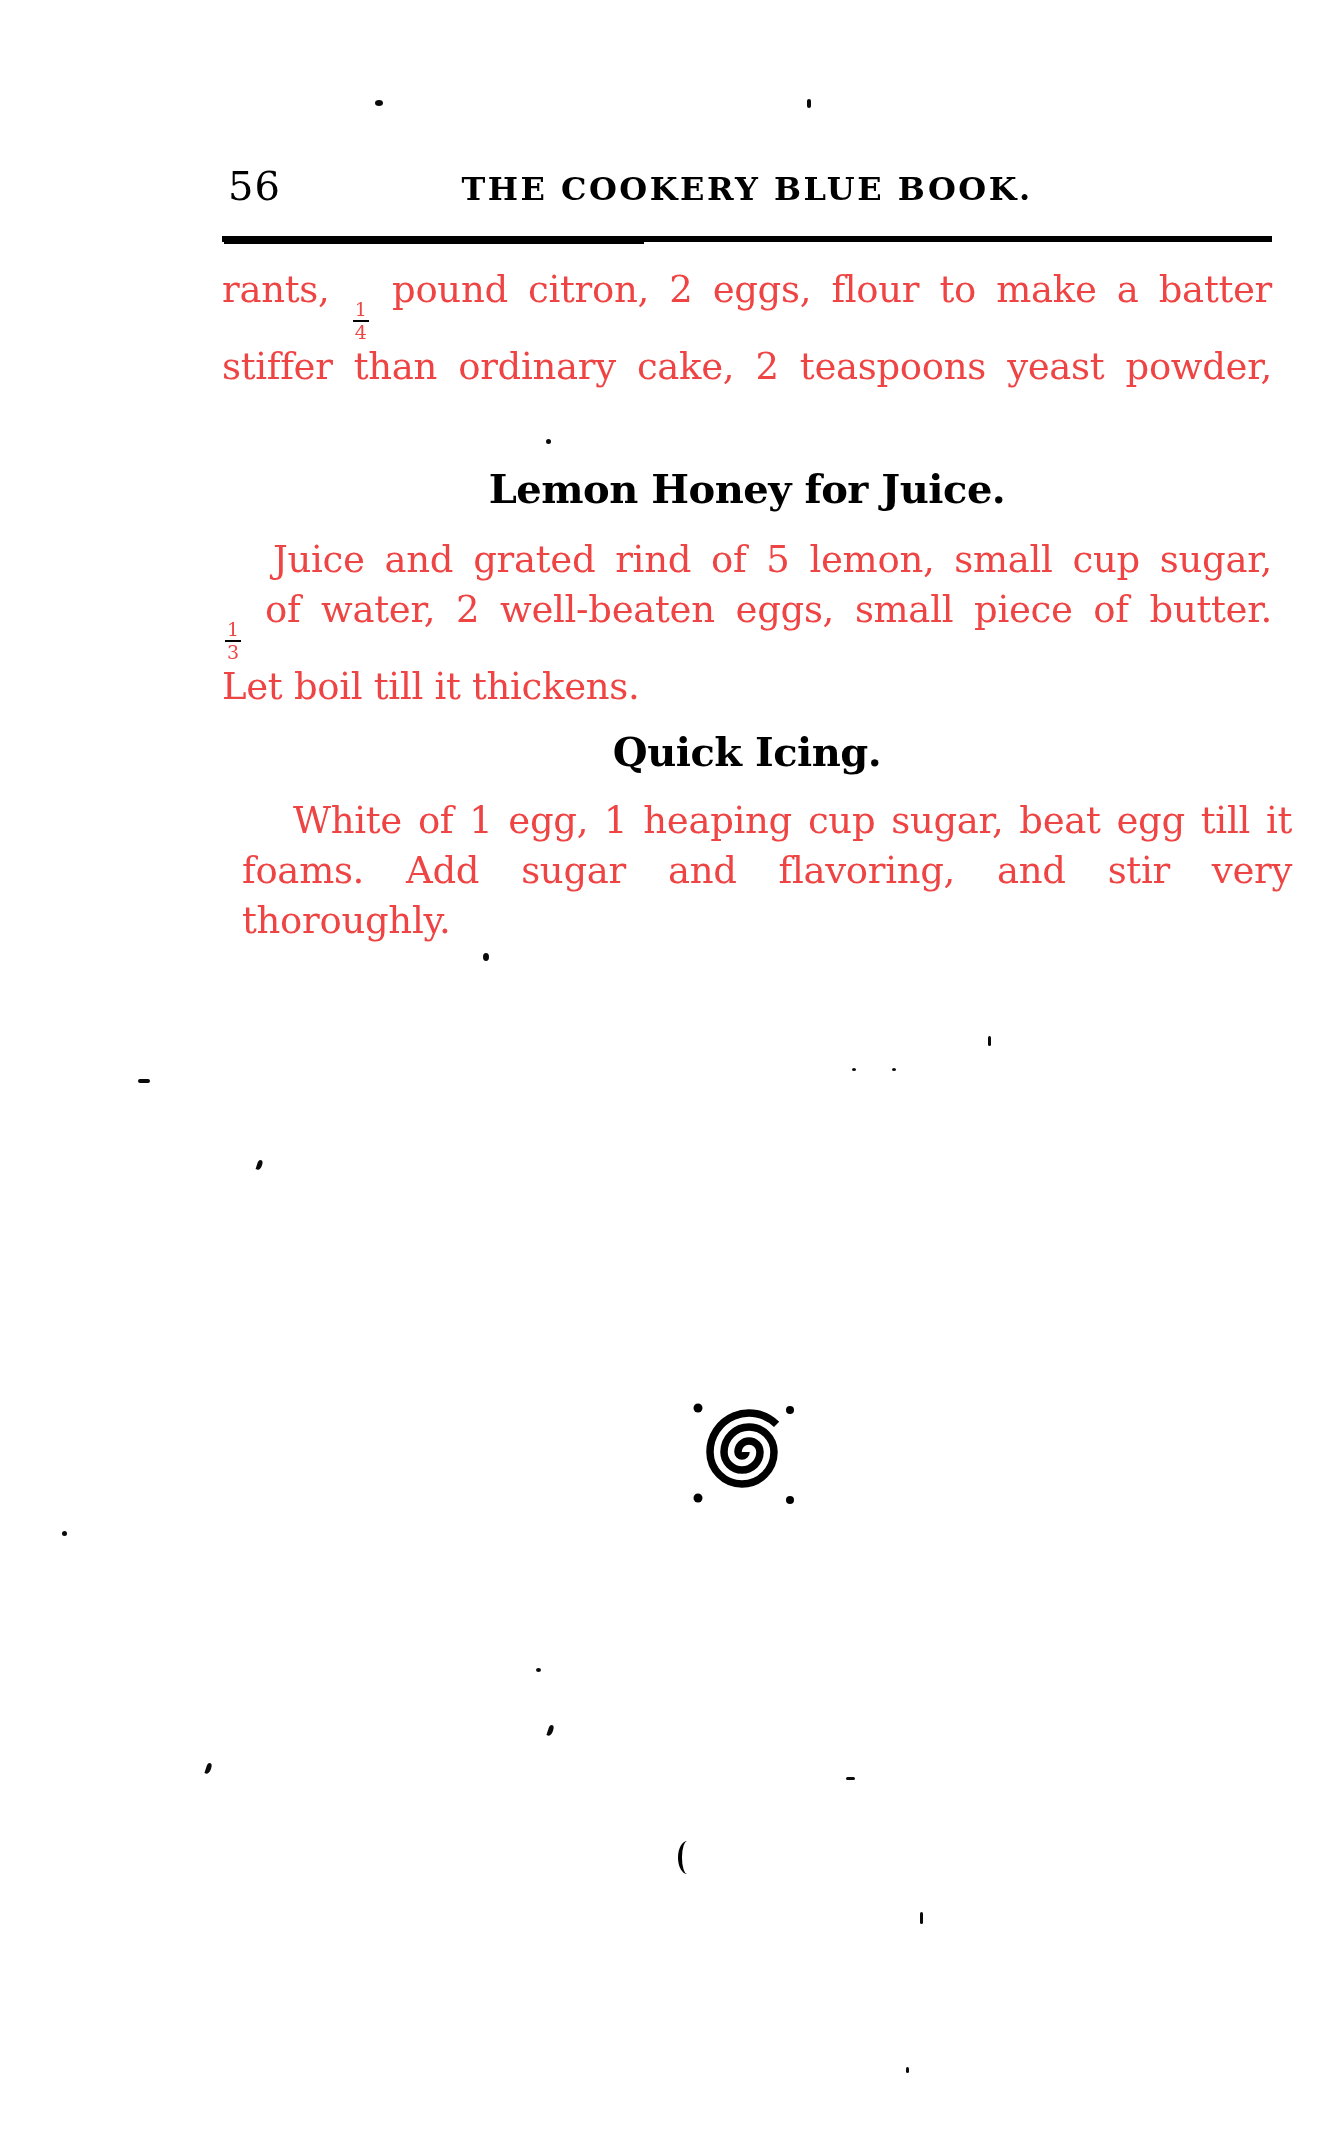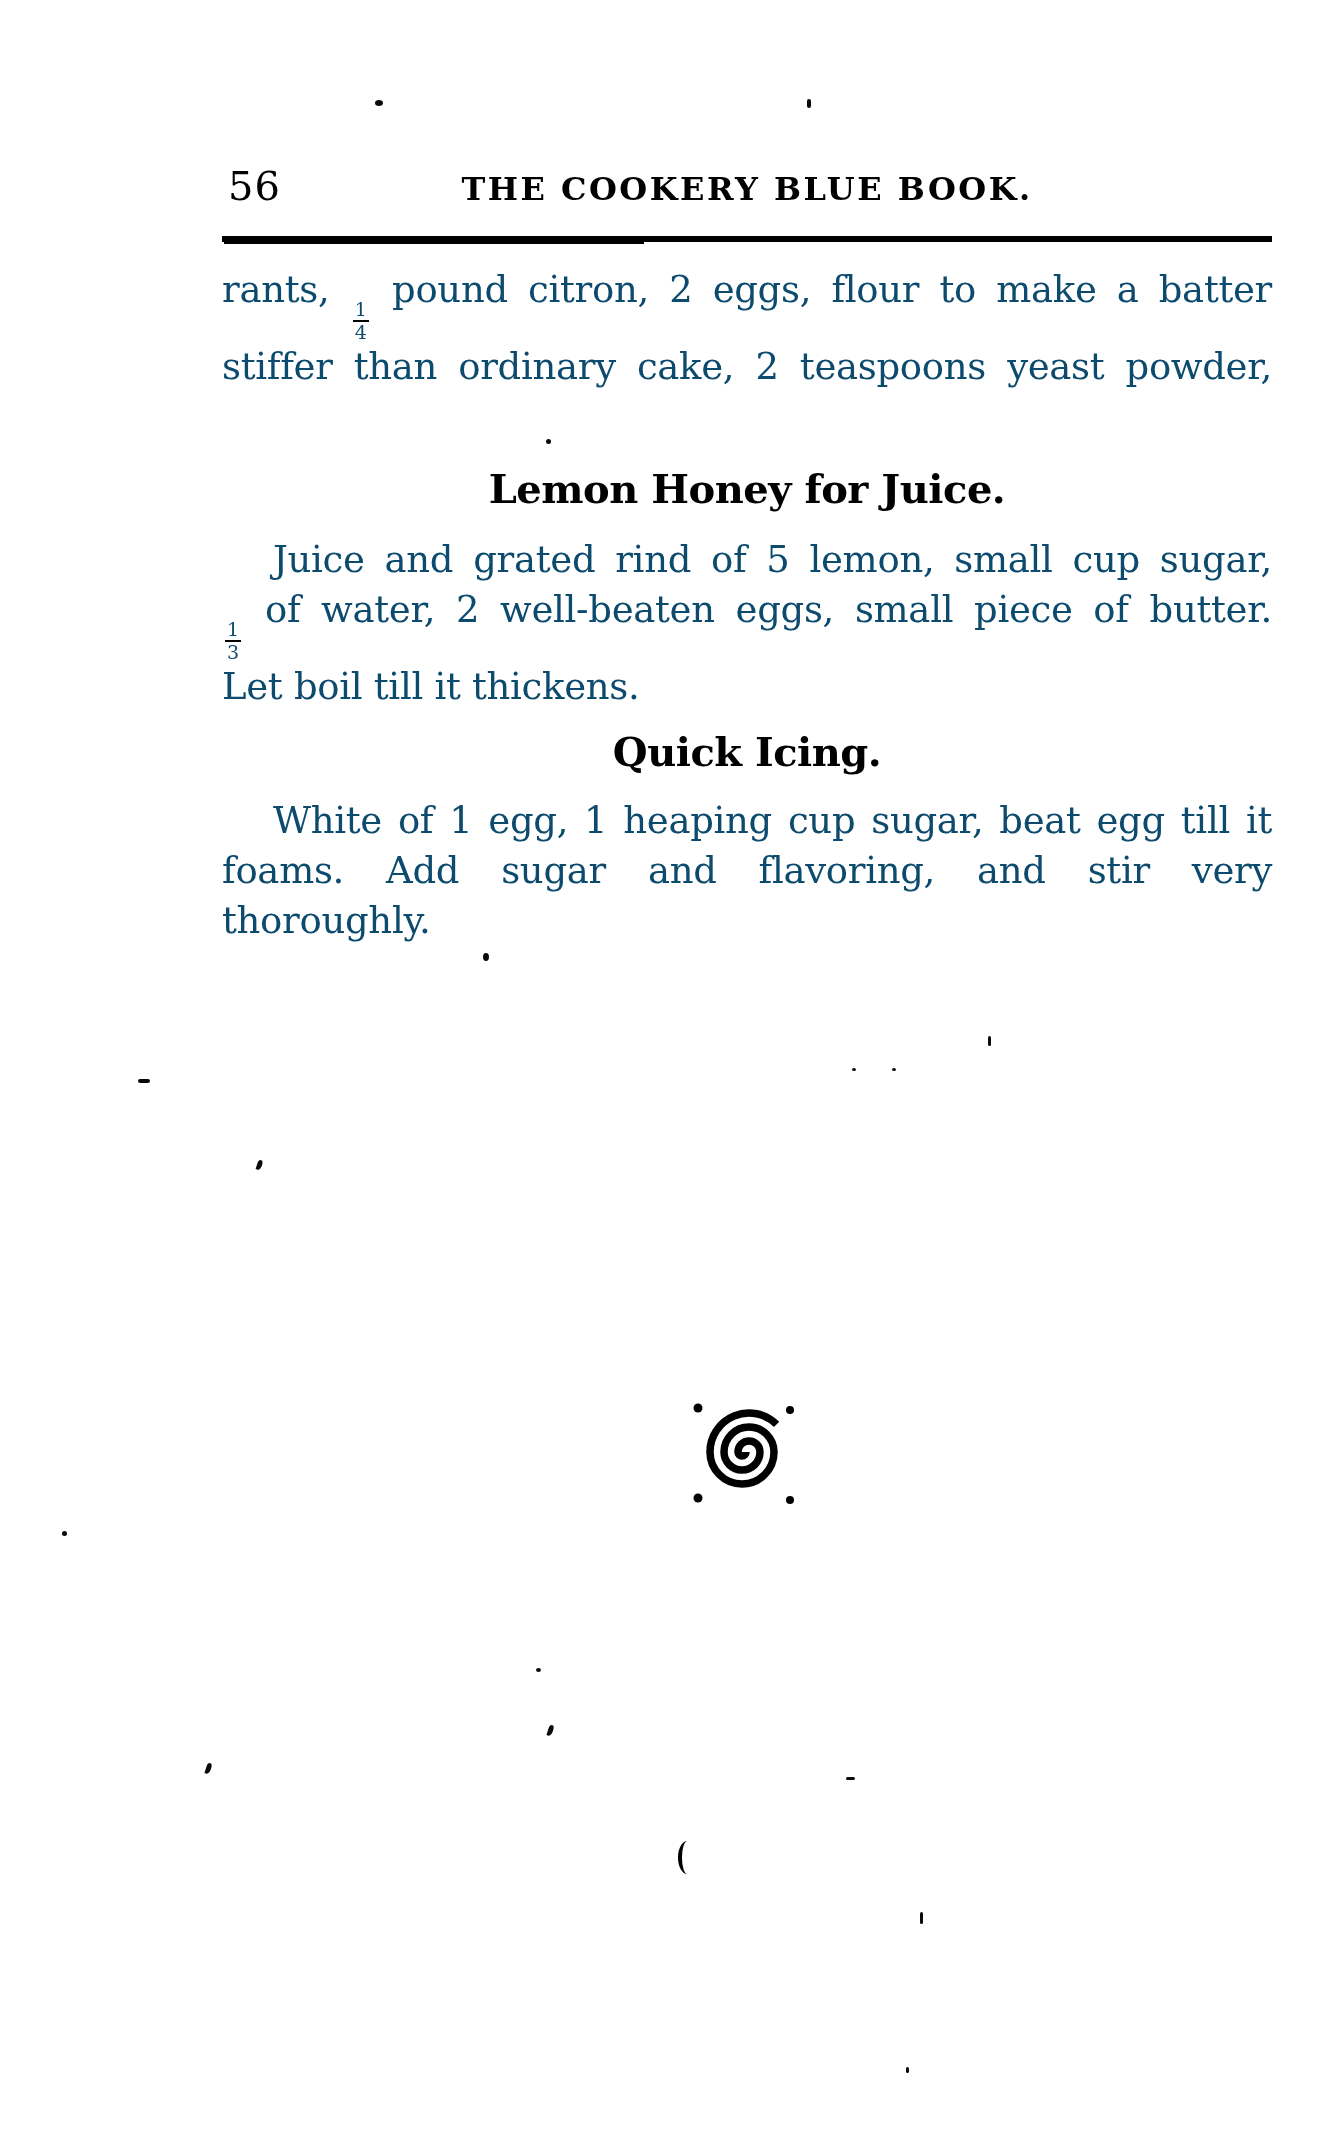--- a/index.html
+++ b/index.html
@@ -28,21 +28,21 @@
     position:absolute;left:222px;top:236px;width:1050px;height:6px;
     background:#000;
   }
   .head-rule::after{
     content:"";position:absolute;left:2px;top:6px;width:420px;height:2px;background:#000;
   }
   
   .para{
     position:absolute;left:222px;width:1050px;
     font-size:37px;line-height:50px;letter-spacing:-0.3px;
-    color:#0c4a6e;
+    color:#ef4444;
   }
   .line{display:block;}
   .j{text-align:justify;text-align-last:justify;}
   .indent{text-indent:51px;}
   .recipe-heading{
     position:absolute;left:222px;width:1050px;
     text-align:center;font-weight:bold;
     font-size:40px;line-height:46px;letter-spacing:-0.5px;
   }
   
@@ -99,21 +99,21 @@
         <span class="num">1</span>
         <span class="den">3</span>
       </span>
       <span>of water, 2 well-beaten eggs, small piece of butter.</span>
     </span>
     <span class="line">Let boil till it thickens.</span>
   </div>
 
   <div class="recipe-heading" style="top:729px;">Quick Icing.</div>
 
-  <div class="para" style="top:796px;">
+  <div class="para" style="top:796px;margin-left:20px;">
     <span class="line j indent">White of 1 egg, 1 heaping cup sugar, beat egg till it</span>
     <span class="line j">foams.  Add sugar and flavoring, and stir very</span>
     <span class="line">thoroughly.</span>
   </div>
 
   <svg class="ornament" viewBox="0 0 110 110">
     <path d="M 56 52
              A 4 4 0 0 1 48 52
              A 11 11 0 0 1 70 52
              A 18 18 0 0 1 34 52

